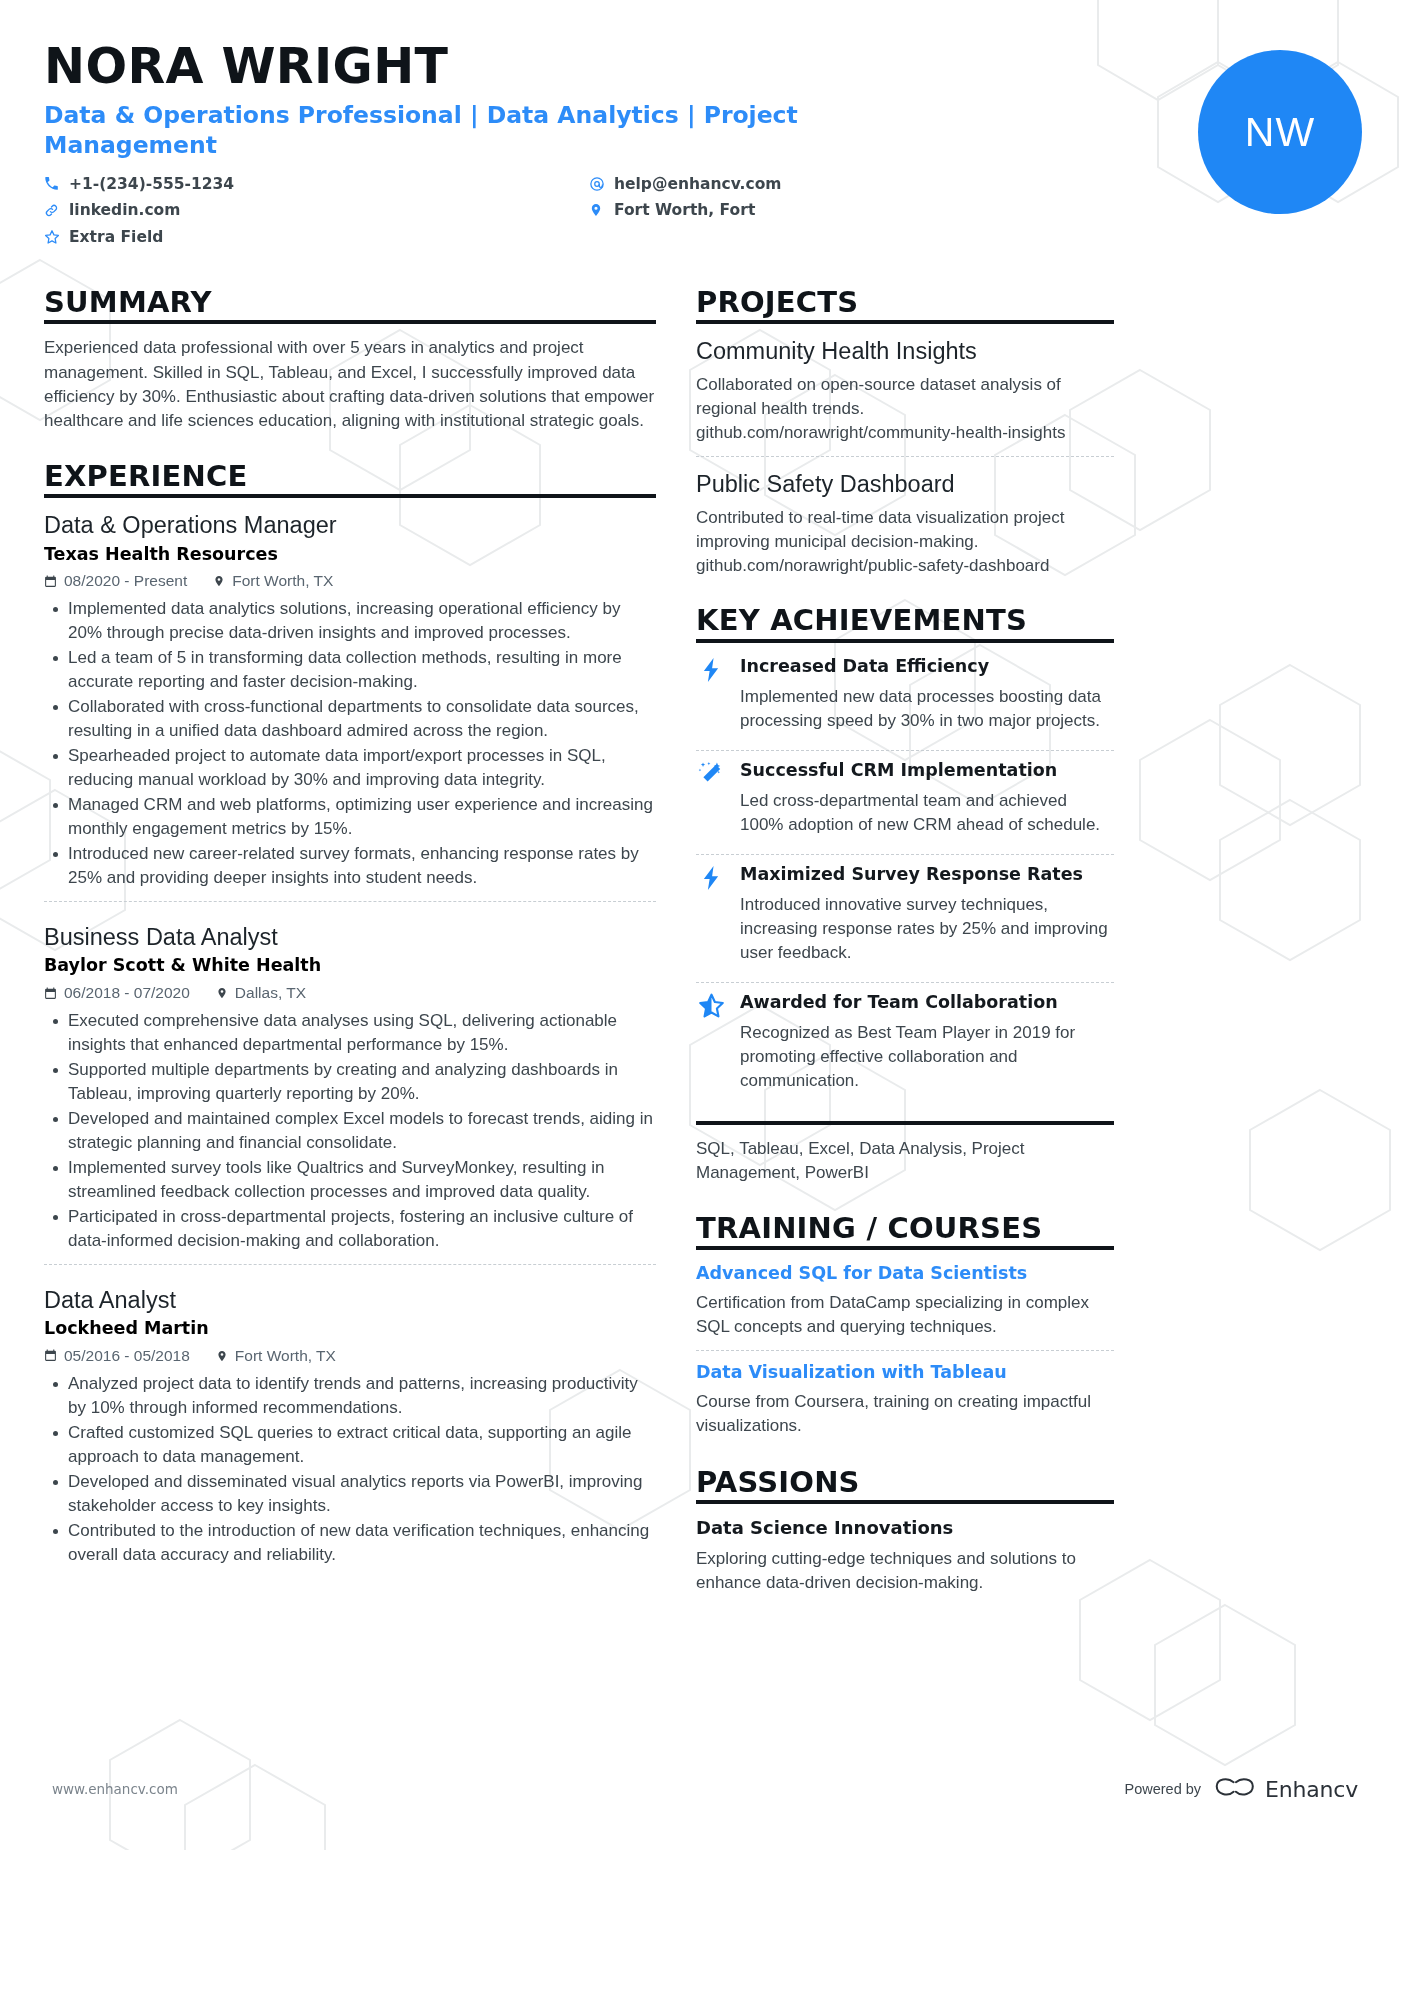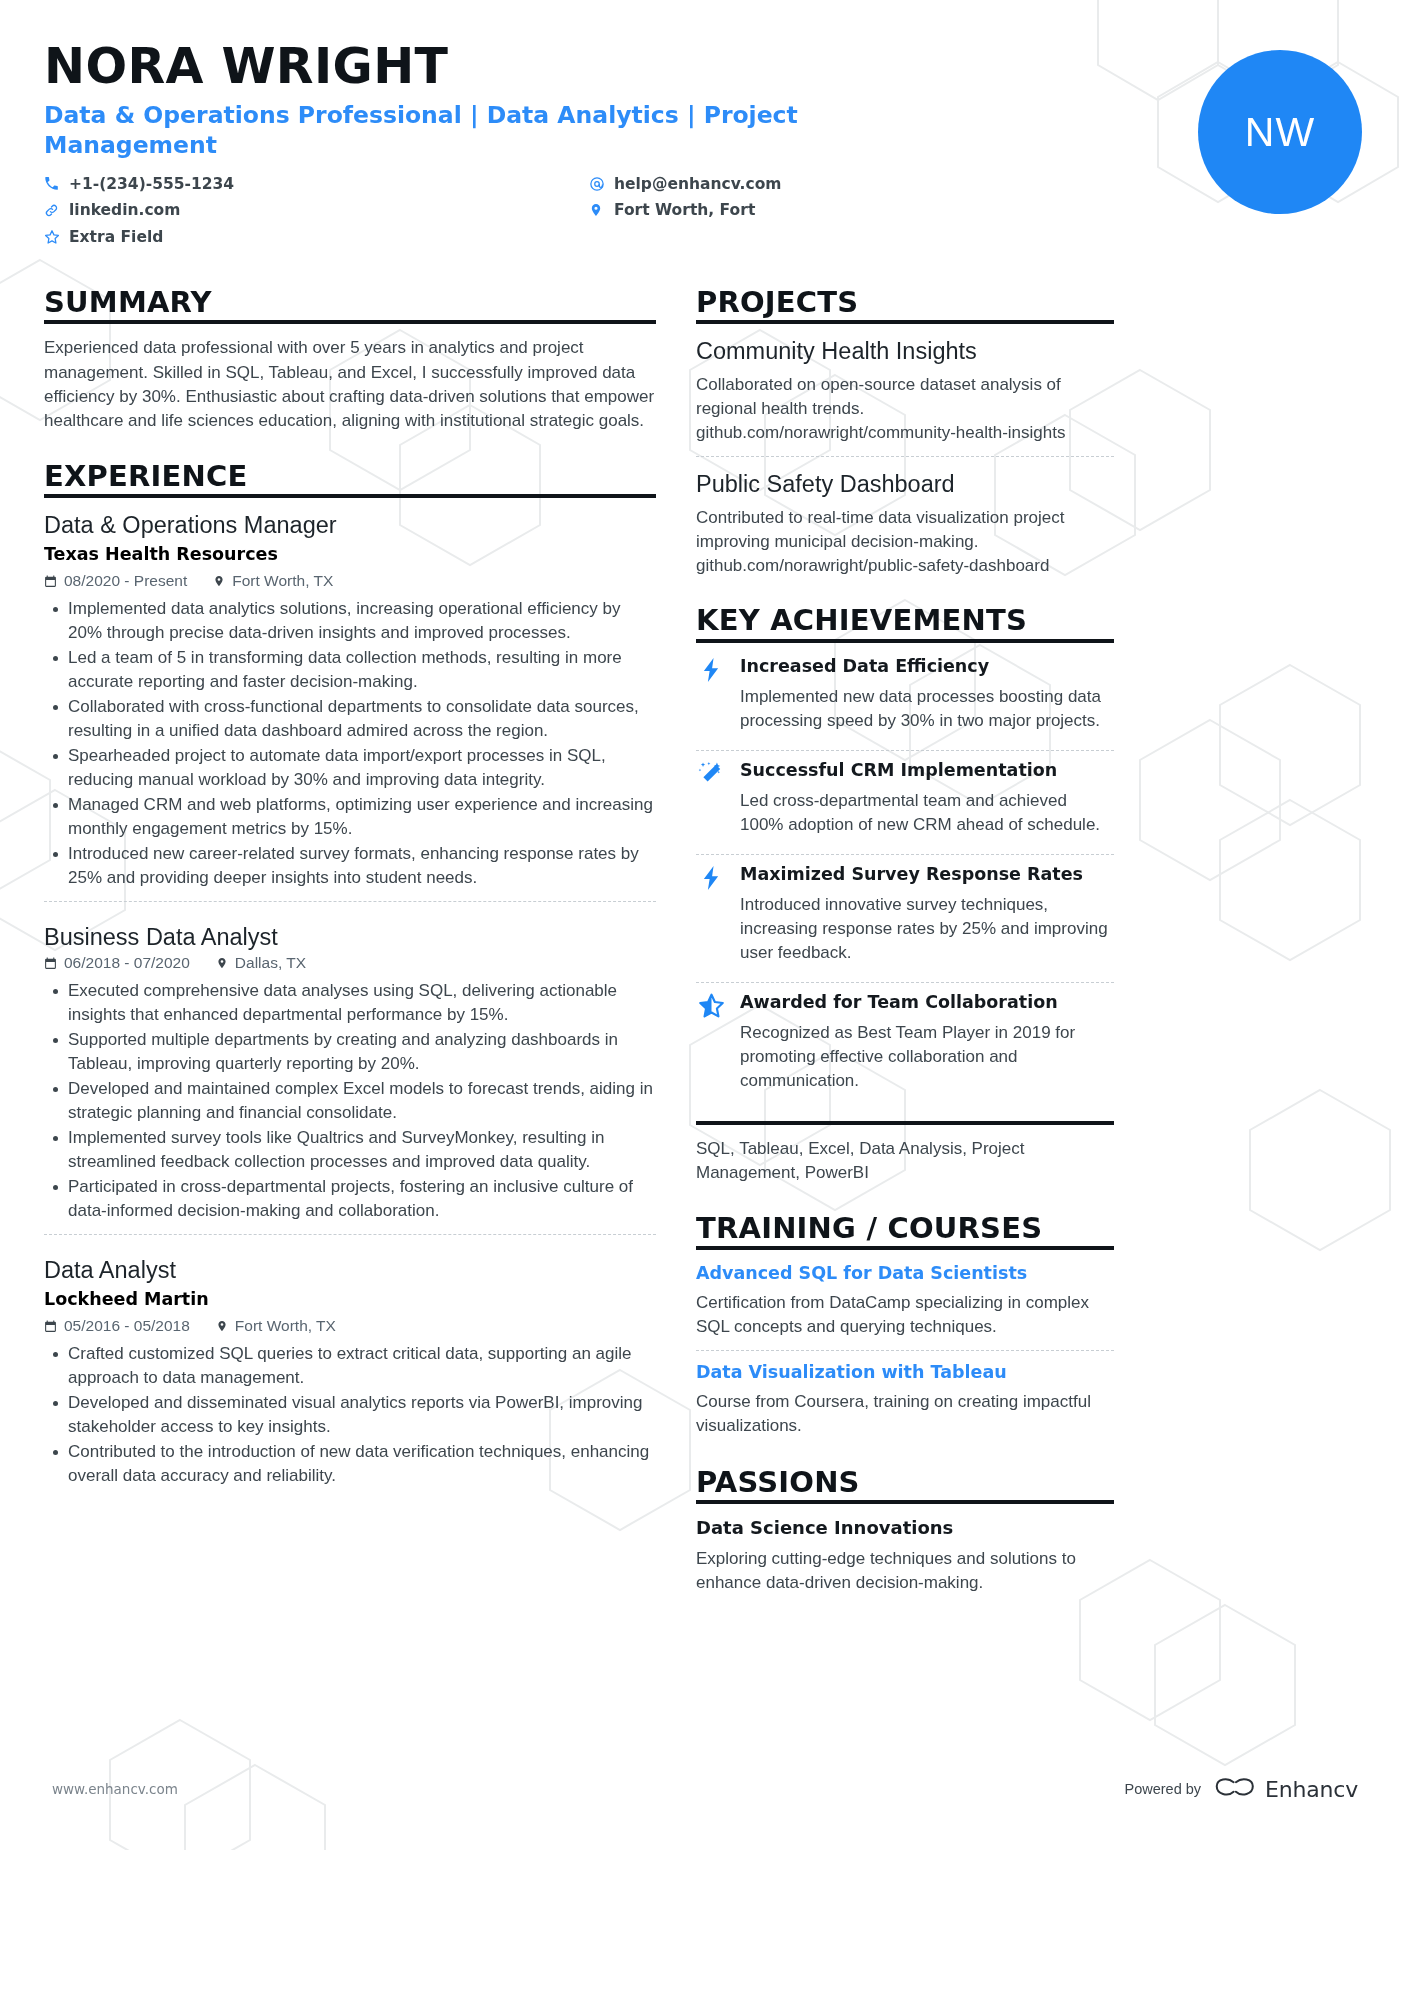--- a/index.html
+++ b/index.html
@@ -456,20 +456,21 @@
               <li>Collaborated with cross-functional departments to consolidate data sources, resulting in a unified data dashboard admired across the region.</li>
               <li>Spearheaded project to automate data import/export processes in SQL, reducing manual workload by 30% and improving data integrity.</li>
               <li>Managed CRM and web platforms, optimizing user experience and increasing monthly engagement metrics by 15%.</li>
               <li>Introduced new career-related survey formats, enhancing response rates by 25% and providing deeper insights into student needs.</li>
             </ul>
             <hr class="dash-sep">
           </div>
 
           <div class="job">
             <div class="job-title">Business Data Analyst</div>
+            <div class="job-company">Baylor Scott &amp; White Health</div>
             <div class="job-meta">
               <span class="m">
                 <span class="mi">
                   <svg width="13" height="13" viewBox="0 0 24 24" fill="currentColor">
                       <path d="M20 3h-1V1h-2v2H7V1H5v2H4a2 2 0 0 0-2 2v15a2 2 0 0 0 2 2h16a2 2 0 0 0 2-2V5a2 2 0 0 0-2-2zm0 17H4V9h16v11z"></path>
                     </svg>
                 </span>
                 <span>06/2018 - 07/2020</span>
               </span>
               <span class="m">
@@ -506,20 +507,21 @@
               <span class="m">
                 <span class="mi">
                   <svg width="12" height="14" viewBox="0 0 24 24" fill="currentColor">
                       <path d="M12 1.8c-4 0-7.2 3.2-7.2 7.2 0 5.4 7.2 13.2 7.2 13.2s7.2-7.8 7.2-13.2c0-4-3.2-7.2-7.2-7.2zm0 9.9a2.7 2.7 0 1 1 0-5.4 2.7 2.7 0 0 1 0 5.4z"></path>
                     </svg>
                 </span>
                 <span>Fort Worth, TX</span>
               </span>
             </div>
             <ul class="bullets">
+              <li>Analyzed project data to identify trends and patterns, increasing productivity by 10% through informed recommendations.</li>
               <li>Crafted customized SQL queries to extract critical data, supporting an agile approach to data management.</li>
               <li>Developed and disseminated visual analytics reports via PowerBI, improving stakeholder access to key insights.</li>
               <li>Contributed to the introduction of new data verification techniques, enhancing overall data accuracy and reliability.</li>
             </ul>
           </div>
         </div>
       </div>
 
       <div class="col-right">
 

